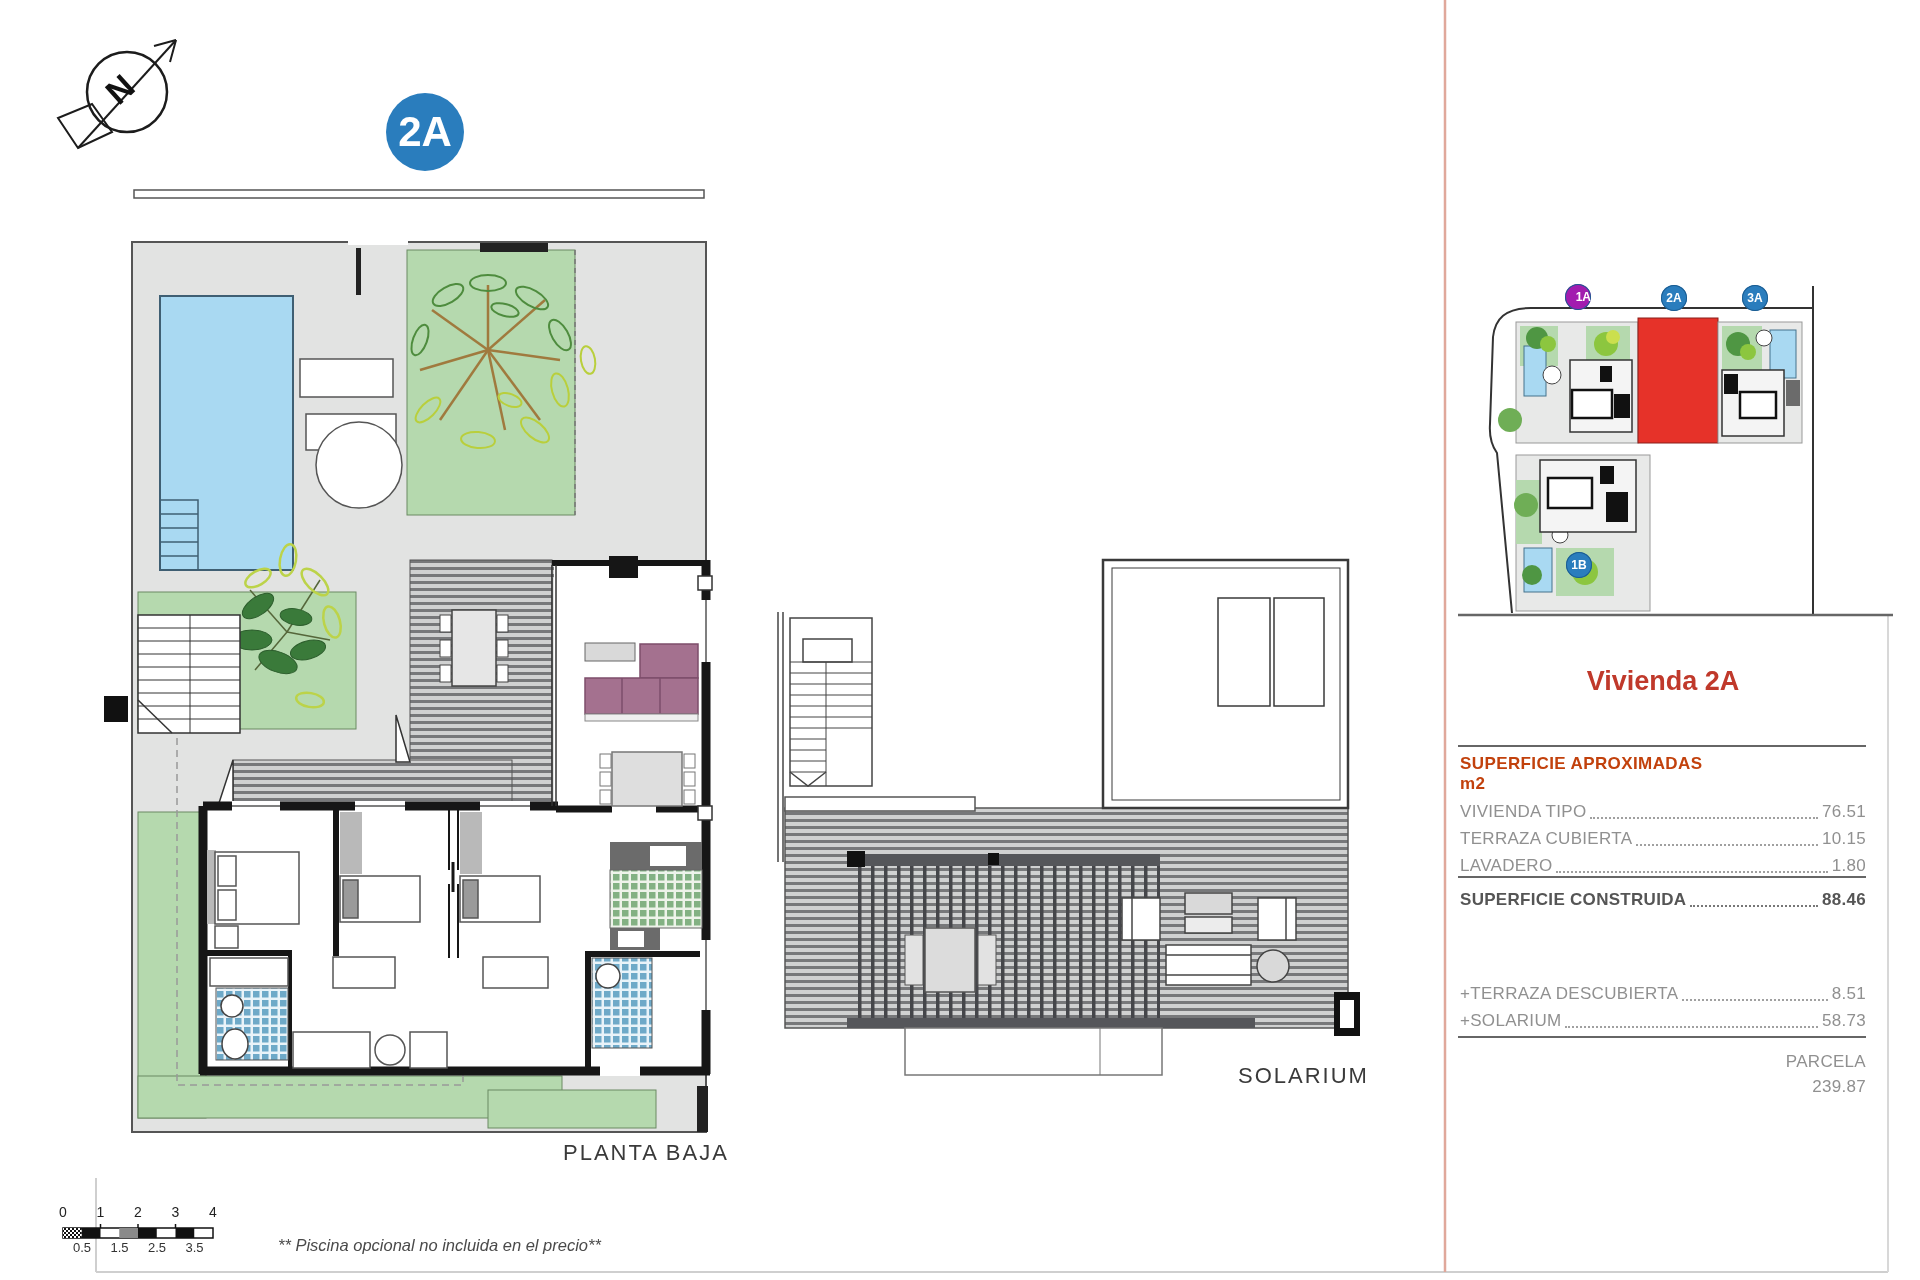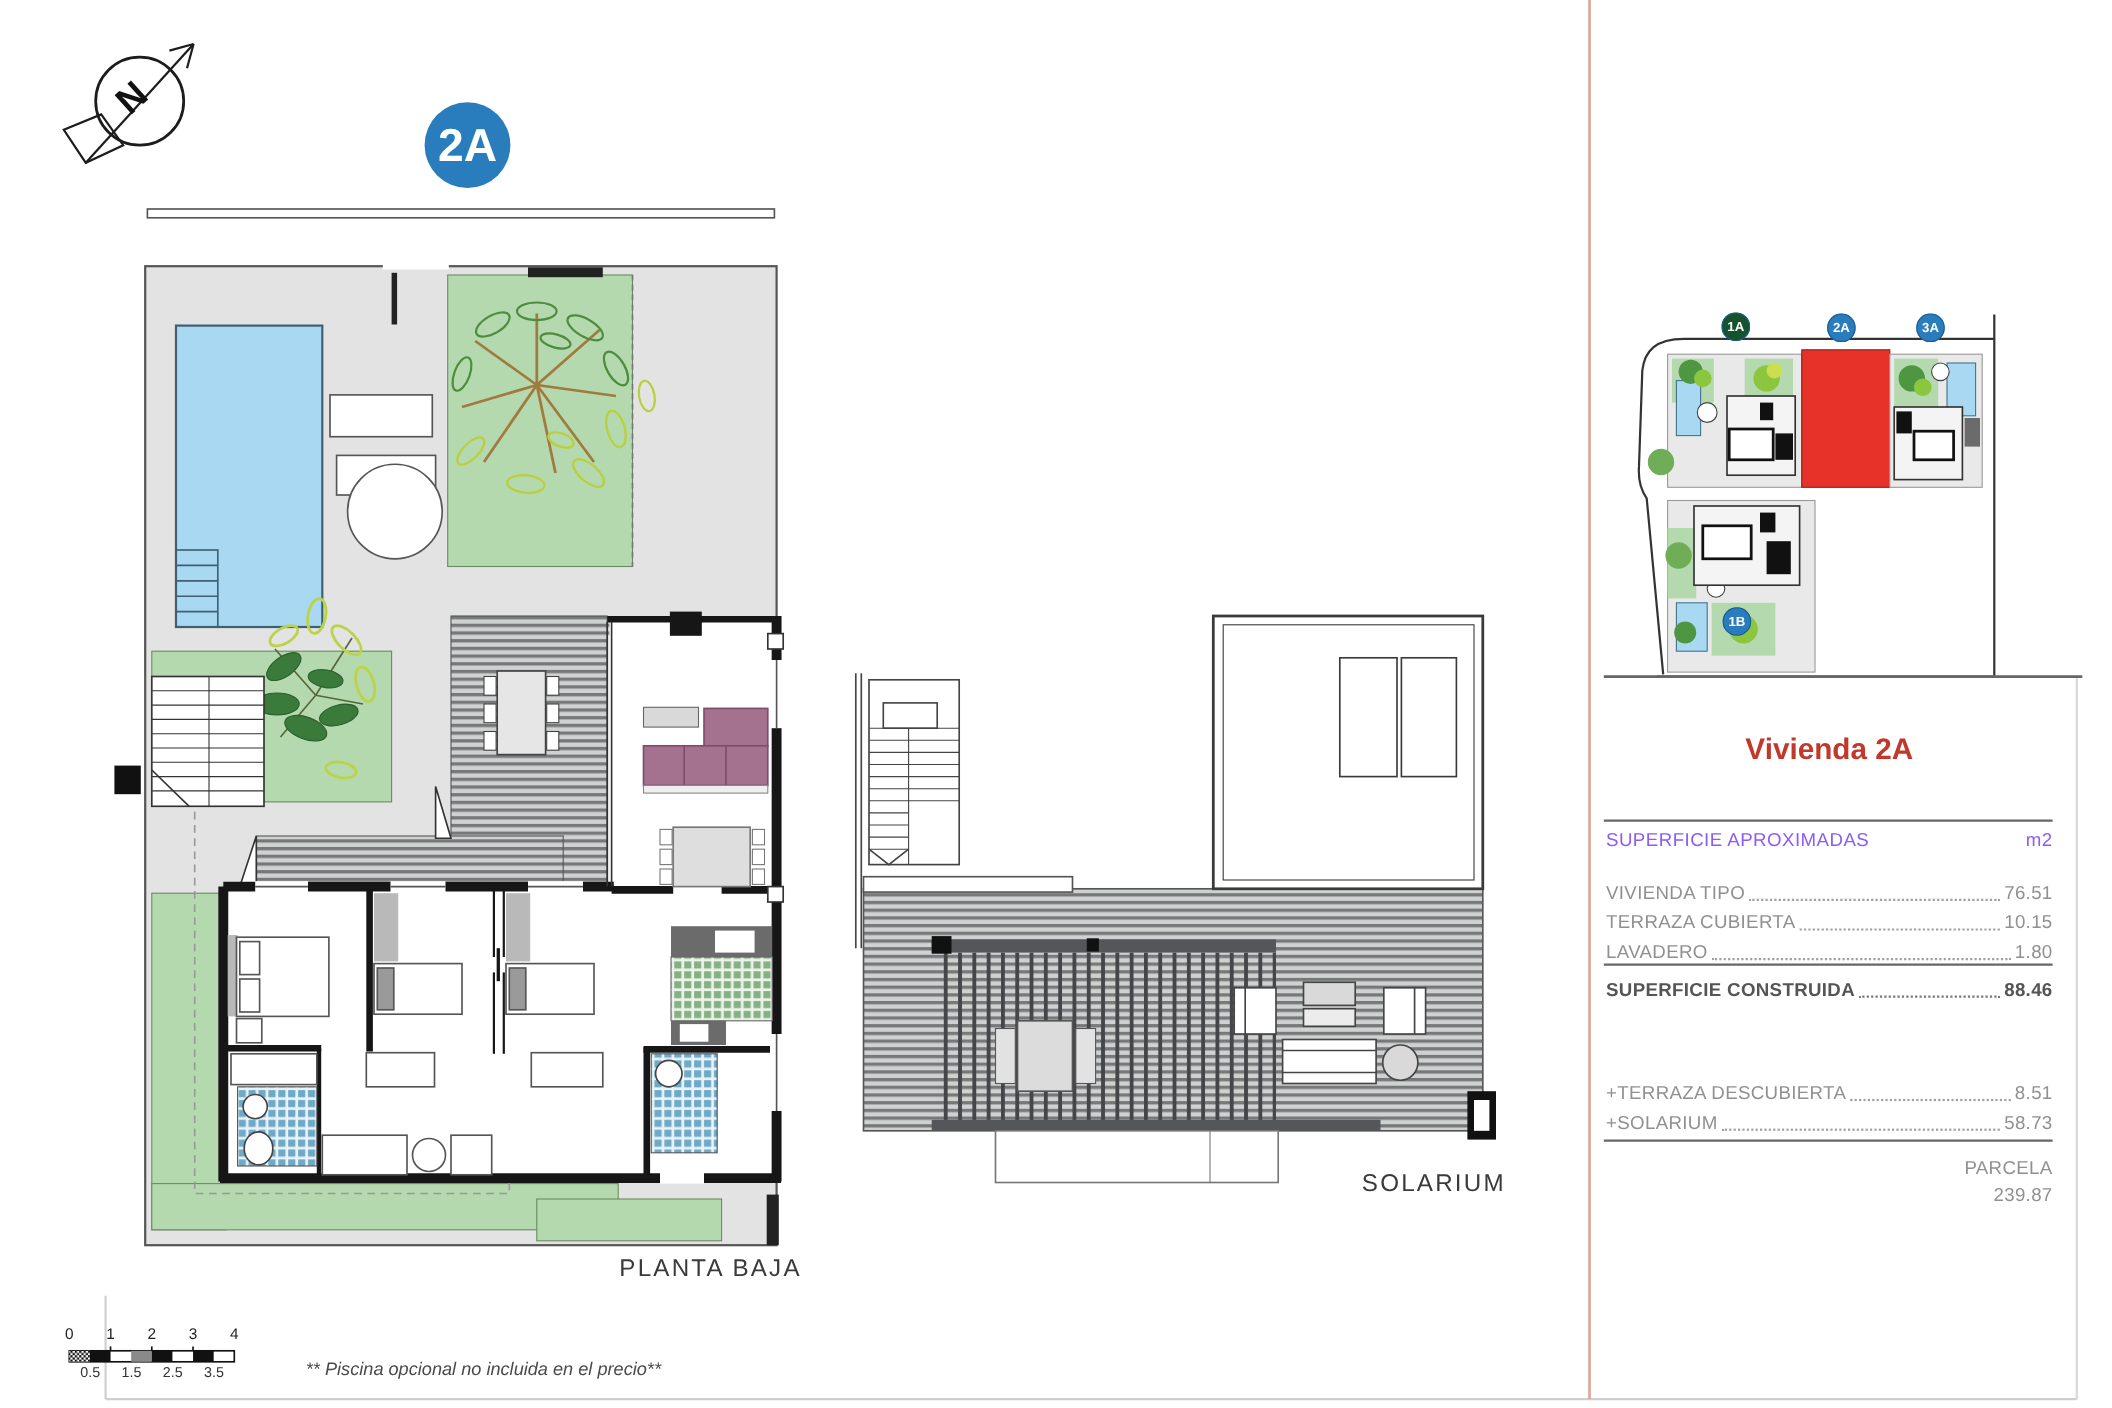--- a/index.html
+++ b/index.html
@@ -19,21 +19,21 @@
   #panel{left:1458px;top:608px;width:410px;}
   .panel-title{position:absolute;left:0;top:58px;width:100%;text-align:center;
                font-size:27px;font-weight:bold;color:#c0392b;}
   .trow{position:absolute;left:2px;width:406px;display:flex;align-items:flex-end;
         font-size:17px;color:#909090;letter-spacing:.3px;}
   .trow .dots{flex:1;border-bottom:2px dotted #a0a0a0;margin:0 4px 3px 4px;}
   .trow .val{white-space:nowrap;}
   .trow.bold{color:#555;font-weight:bold;}
   .trow.bold .dots{border-bottom-color:#777;}
   .hdr{position:absolute;left:2px;width:406px;display:flex;justify-content:space-between;
-       font-size:17px;font-weight:normal;color:#8b5cf6;letter-spacing:.4px;}
+       font-size:17px;font-weight:bold;color:#c2410c;letter-spacing:.4px;flex-direction:column;}
   
   .scale-num{width:22px;text-align:center;font-size:14px;color:#222;}
   .scale-num.small{font-size:13px;color:#333;}
   .footnote{font-size:16.5px;font-style:italic;color:#4a4a4a;}
 </style>
 </head>
 <body>
 
 <div id="sheet">
 
@@ -445,21 +445,21 @@
 </svg>
 
 <div class="abs badge-big" style="left: 386px; top: 93px; background: rgb(42, 125, 189);">2A</div>
 
 <span class="abs north-n" style="left:108px;top:70px;">N</span>
 
 <div class="abs plan-label" style="left:563px;top:1140px;">PLANTA BAJA</div>
 
 <div class="abs plan-label" style="left:1238px;top:1063px;">SOLARIUM</div>
 
-<div class="abs badge-sm" style="left: 1565px; top: 284px; background: #14532d;">1A</div>
+<div class="abs badge-sm" style="left: 1565px; top: 284px; background: #a21caf; text-align: right;">1A</div>
 <div class="abs badge-sm" style="left: 1661px; top: 285px; background: rgb(42, 125, 189);">2A</div>
 <div class="abs badge-sm" style="left: 1742px; top: 285px; background: rgb(42, 125, 189);">3A</div>
 <div class="abs badge-sm" style="left: 1566px; top: 552px; background: rgb(42, 125, 189);">1B</div>
 
 <div class="abs" id="panel">
   <div class="panel-title" style="color: rgb(192, 57, 43);">Vivienda 2A</div>
 
   <div class="hdr" style="top:146px;">
     <span>SUPERFICIE APROXIMADAS</span>
     <span>m2</span>

